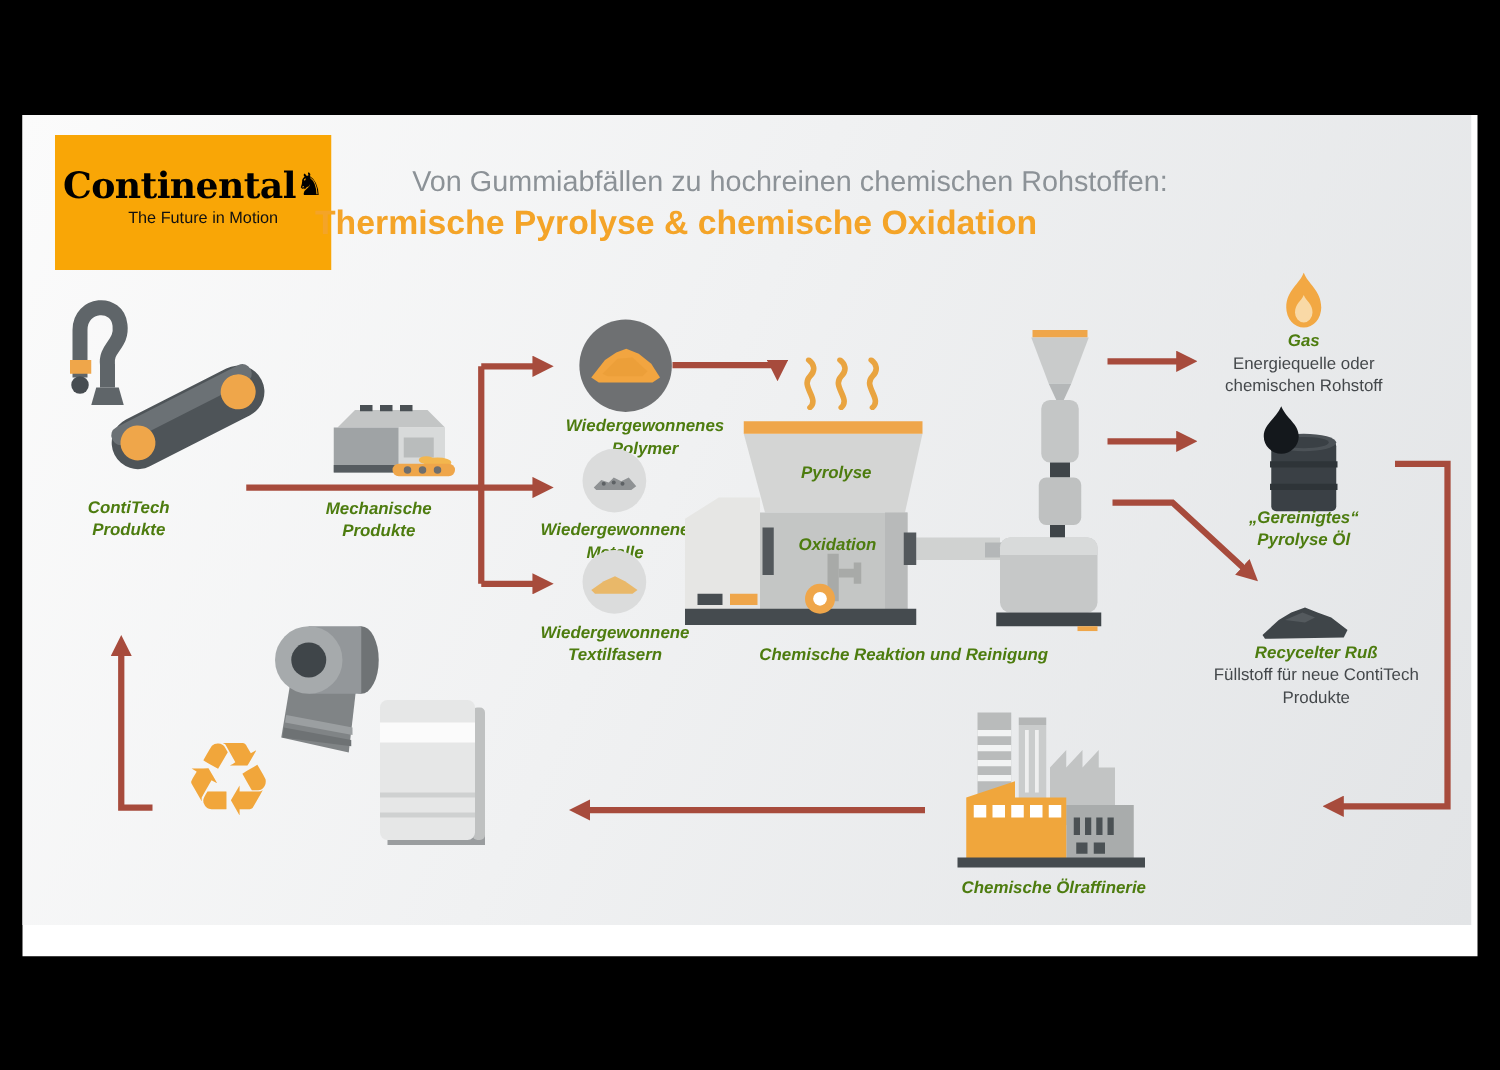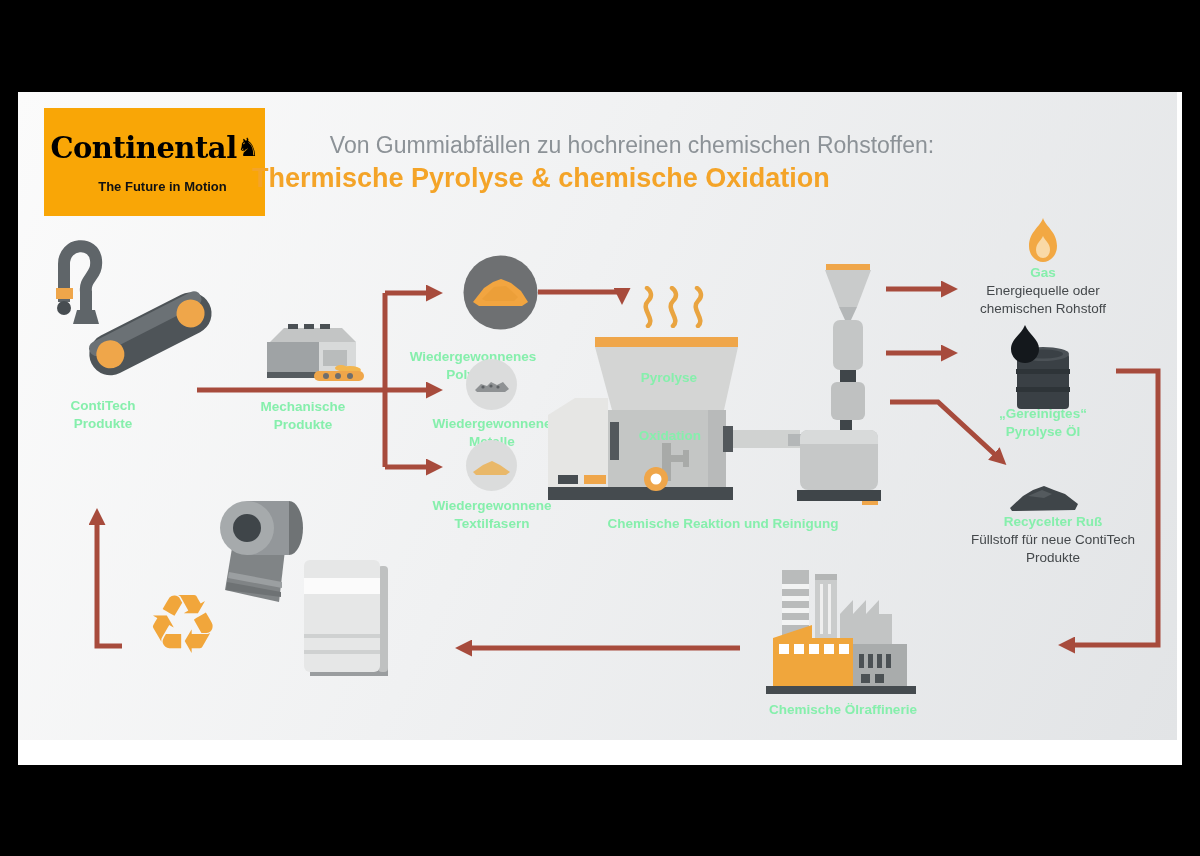--- a/index.html
+++ b/index.html
@@ -8,27 +8,27 @@
     font-family:"Liberation Sans",sans-serif;overflow:hidden;
   }
   .abs{position:absolute;}
   .page{position:absolute;left:18px;top:92px;width:1164px;height:673px;background:#fff;}
   .panel{position:absolute;left:18px;top:92px;width:1159px;height:648px;
     background:linear-gradient(115deg,#FBFBFB 0%,#F0F1F2 45%,#E2E4E6 100%);}
   .logo-box{position:absolute;left:44px;top:108px;width:221px;height:108px;background:#F9A606;}
   .brand{margin-top:26px;text-align:center;font-family:"DejaVu Serif",serif;
     font-weight:bold;font-size:29px;color:#000;letter-spacing:-0.5px;line-height:1;}
   .horse{font-family:"DejaVu Sans",sans-serif;font-size:25px;font-weight:normal;vertical-align:2px;}
-  .tagline{text-align:center;padding-left:16px;font-weight:bold;font-size:13px;color:#111;margin-top:16px;}
+  .tagline{text-align:center;padding-left:16px;font-weight:normal;font-size:13px;color:#111;margin-top:3px;}
   .sub{position:absolute;left:252px;top:132px;width:760px;text-align:center;
     font-size:23px;color:#8C9297;}
   .tit{position:absolute;left:252px;top:163px;width:760px;
     font-size:27px;font-weight:bold;color:#F4A428;}
   .lbl{position:absolute;text-align:center;font-size:13.5px;line-height:1.32;color:#44484B;}
-  .bl{font-weight:bold;color:#86efac;}
+  .bl{font-weight:bold;color:#4d7c0f;font-style:italic;}
   .recycle{position:absolute;left:146px;top:584px;font-size:82px;line-height:1;
     color:#F1A63B;font-family:"DejaVu Sans",sans-serif;}
   svg{display:block;}
 </style>
 </head>
 <body>
 
 <div class="page"></div>
 <div class="panel"></div>
 
@@ -99,21 +99,21 @@
 <div class="lbl bl" style="left:233px;top:398px;width:140px;">
   <div>Mechanische</div>
   <div>Produkte</div>
 </div>
 
 <svg class="abs" style="left:462px;top:254px;" width="77" height="77" viewBox="0 0 77 77">
   <circle cx="38.5" cy="38.5" r="37" fill="#6E7072"></circle>
   <polygon points="11,48 22,34 31,28 39,25 49,29 59,37 66,48 60,52 17,52" fill="#F2A540"></polygon>
   <polygon points="20,45 32,33 44,32 56,43 52,47 24,47" fill="#E79A33" opacity="0.55"></polygon>
 </svg>
-<div class="lbl bl" style="left:398px;top:332px;width:150px;margin-top:16px;">
+<div class="lbl bl" style="left:441px;top:332px;width:150px;">
   <div>Wiedergewonnenes</div>
   <div>Polymer</div>
 </div>
 
 <svg class="abs" style="left:465px;top:358px;" width="53" height="53" viewBox="0 0 53 53">
   <circle cx="26.5" cy="26.5" r="25.5" fill="#DBDCDC"></circle>
   <polygon points="10,32 16,26 22,28 26,24 32,27 38,24 44,31 40,34 12,34" fill="#8F9294"></polygon>
   <circle cx="18" cy="29" r="1.6" fill="#5D6164"></circle>
   <circle cx="26" cy="28" r="1.6" fill="#5D6164"></circle>
   <circle cx="33" cy="29" r="1.6" fill="#5D6164"></circle>

